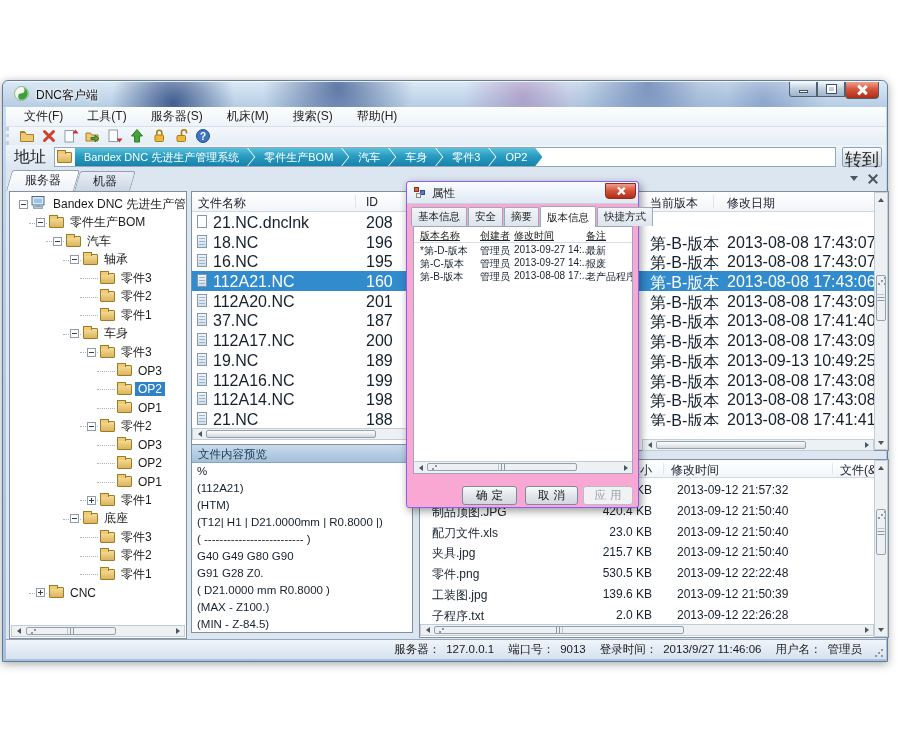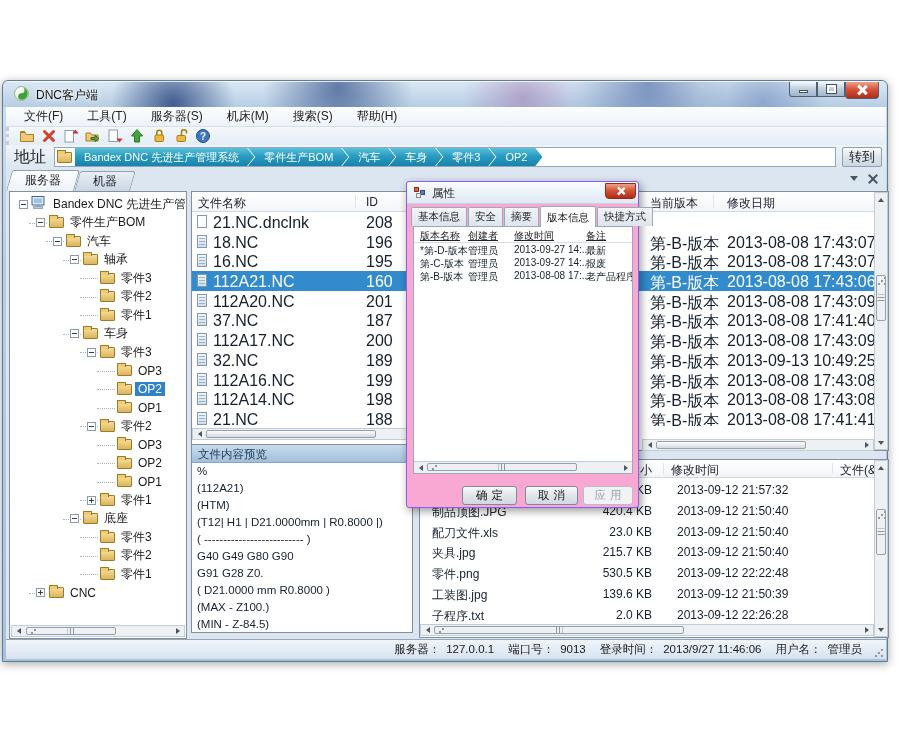--- a/index.html
+++ b/index.html
@@ -51,21 +51,21 @@
   .addr-label{font-size:16px;color:#222;margin:0 8px 0 4px;}
   .addr-field{flex:1;height:20px;background:#fff;border:1px solid #97a7ba;display:flex;align-items:center;overflow:hidden;}
   .addr-folder{margin:0 4px 0 5px;flex:0 0 auto;}
   .crumbs{display:flex;height:20px;align-items:stretch;}
   .crumb{position:relative;display:flex;align-items:center;color:#fff;font-size:11px;white-space:nowrap;
     background:linear-gradient(#5ec6dd,#2a9cc2 45%,#1480a9);
     padding:0 15px 0 17px;margin-left:-7px;
     clip-path:polygon(0 0,calc(100% - 8px) 0,100% 50%,calc(100% - 8px) 100%,0 100%,8px 50%);}
   .crumb.first{margin-left:0;padding-left:9px;
     clip-path:polygon(0 0,calc(100% - 8px) 0,100% 50%,calc(100% - 8px) 100%,0 100%);}
-  .go-btn{margin-left:6px;width:40px;height:20px;font-size:13px;color:#222;
+  .go-btn{margin-left:6px;width:40px;height:20px;font-size:17px;color:#222;
     border:1px solid #8fa0b2;border-radius:2px;background:linear-gradient(#fbfcfd,#dde4ec 50%,#cdd7e2);
     font-family:Liberation Serif, serif;padding:0;}
 
   
   .client{position:absolute;left:3px;top:88px;width:880px;height:470px;background:#dce6f0;}
   .tabstrip{position:absolute;left:3px;top:1px;height:21px;display:flex;align-items:flex-end;}
   .vtab{position:relative;height:20px;padding:0 16px;display:flex;align-items:center;font-size:12px;color:#223;}
   .vtab::before{content:'';position:absolute;inset:0;transform:skewX(-16deg);
     border:1px solid #8fa1b5;border-bottom:none;border-radius:3px 3px 0 0;
     background:linear-gradient(#e9eef5,#ccd7e4);z-index:0;}
@@ -168,21 +168,21 @@
   .dlg-tabs{position:absolute;left:4px;top:25px;height:19px;display:flex;align-items:flex-end;font-size:10.5px;color:#222;}
   .dtab{padding:2px 6px 2px 6px;border:1px solid #9aa8b8;border-bottom:none;border-radius:2px 2px 0 0;
     background:linear-gradient(#f2f5f9,#dde4ec);margin-right:1px;white-space:nowrap;}
   .dtab.active{background:#fff;padding-top:4px;position:relative;z-index:2;margin-bottom:-1px;}
   .dlg-body{position:absolute;left:6px;top:44px;width:220px;height:248px;background:#fff;border:1px solid #9aa8b8;}
   .dv-header{position:absolute;left:0;top:0;right:0;height:16px;border-bottom:1px solid #d7dde4;font-size:10px;color:#222;}
   .dv-header span{position:absolute;top:2px;white-space:nowrap;text-decoration:underline;}
   .dv-rows{position:absolute;left:0;top:16px;right:0;bottom:12px;overflow:hidden;font-size:10px;color:#15212e;}
   .dv-row{position:relative;height:13px;}
   .dv-row span{position:absolute;top:1px;white-space:nowrap;}
-  .dc0{left:6px;} .dc1{left:54px;} .dc2{left:100px;} .dc3{left:172px;}
+  .dc0{left:6px;} .dc1{left:66px;} .dc2{left:100px;} .dc3{left:172px;}
   .dlg-btn{position:absolute;top:304px;height:19px;font-size:11.5px;letter-spacing:4px;color:#1a1a1a;
     border:1px solid #7c8a99;border-radius:3px;background:linear-gradient(#f9fafb,#e3e7ec 45%,#d2d8de);
     font-family:inherit;padding:0 0 0 4px;}
   .dlg-btn.disabled{color:#9aa2ab;border-color:#b6bec7;background:#f0f2f4;}
 
   
   .statusbar{position:absolute;left:3px;top:558px;width:880px;height:20px;
     background:linear-gradient(#f0f5fb,#d7e2ef);border-top:1px solid #93a6bc;
     display:flex;align-items:center;justify-content:flex-end;font-size:11.5px;color:#1a1a1a;padding-right:24px;}
   .sfield{margin-left:14px;white-space:nowrap;}
@@ -527,21 +527,21 @@
             </div>
             <div class="fl-row">
               <span class="c-icn"><i class="page nc"></i></span>
               <span class="c-name">112A17.NC</span>
               <span class="c-id">200</span>
               <span class="c-ver">第-B-版本</span>
               <span class="c-date">2013-08-08 17:43:09</span>
             </div>
             <div class="fl-row">
               <span class="c-icn"><i class="page nc"></i></span>
-              <span class="c-name">32.NC</span>
+              <span class="c-name">19.NC</span>
               <span class="c-id">189</span>
               <span class="c-ver">第-B-版本</span>
               <span class="c-date">2013-09-13 10:49:25</span>
             </div>
             <div class="fl-row">
               <span class="c-icn"><i class="page nc"></i></span>
               <span class="c-name">112A16.NC</span>
               <span class="c-id">199</span>
               <span class="c-ver">第-B-版本</span>
               <span class="c-date">2013-08-08 17:43:08</span>

